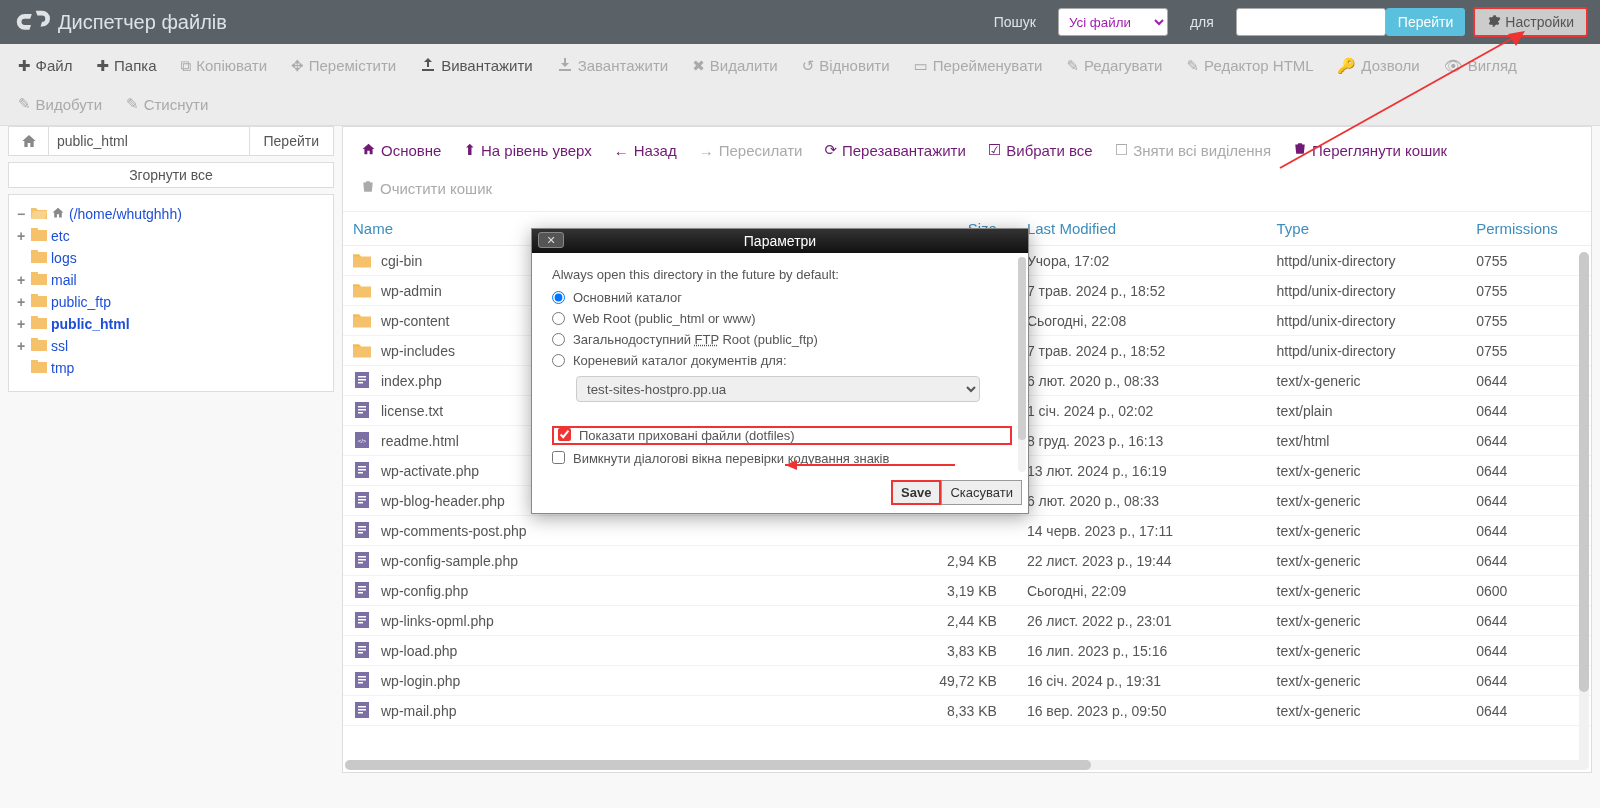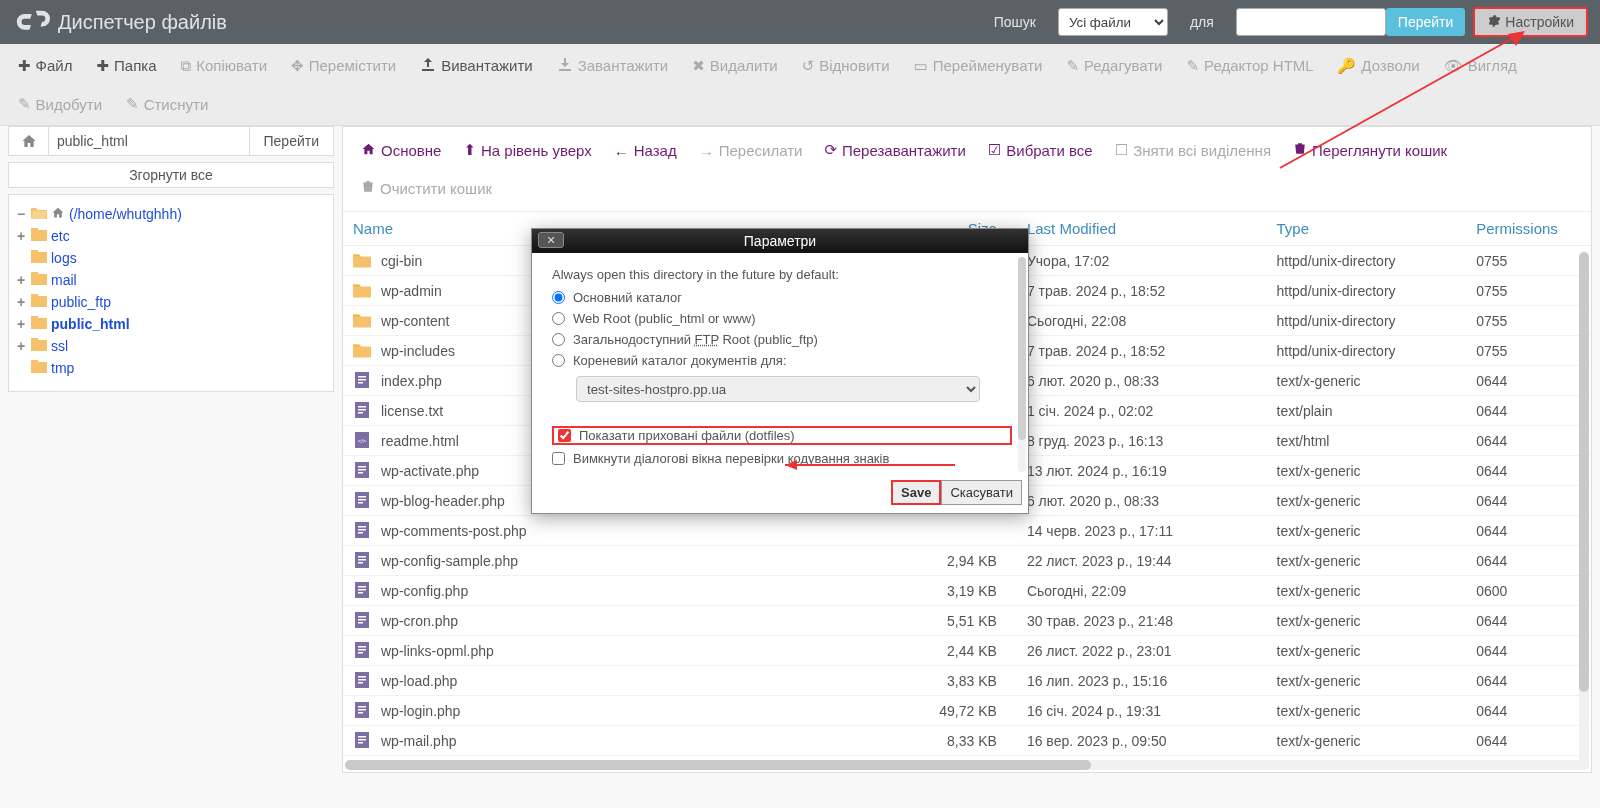--- a/index.html
+++ b/index.html
@@ -4,21 +4,21 @@
 <style>
 * { box-sizing: border-box; margin: 0; padding: 0; font-family: "Helvetica Neue", Arial, sans-serif; }
 body { font-size: 13px; color: #555; background: #f8f8f8; }
 
 
 .topbar { background:#5a6268; display:flex; align-items:center; padding:6px 12px; }
 .topbar .cp-logo { width:38px; height:32px; margin-right:8px; display:flex; align-items:center;}
 .topbar .title { color:#dfe3e6; font-size:20px; font-weight:500; }
 .topbar .spacer { flex:1; }
 .topbar label{color:#dfe3e6;font-size:14px;margin:0 22px;}
-select.search-sel{height:28px;border:1px solid #aaa;background:#fff;border-radius:3px;padding:0 20px 0 6px;color:#404040;}
+select.search-sel{height:28px;border:1px solid #aaa;background:#fff;border-radius:3px;padding:0 20px 0 6px;color:#a21caf;}
 input.search-in{height:28px;border:1px solid #aaa;border-radius:3px;width:150px;padding:0 6px;}
 .btn-go{background:#5bc0de;color:#fff;border:none;height:28px;padding:0 12px;border-radius:3px;font-size:14px;cursor:pointer;}
 .btn-set{background:#ccc;border:2px solid #e33;height:30px;padding:0 12px;border-radius:3px;display:flex;align-items:center;gap:4px;color:#555;font-size:14px;cursor:pointer;margin-left:8px;}
 
 
 .toolbar{display:flex;flex-wrap:wrap;align-items:center;gap:4px;padding:6px 8px;background:#ececec;border-bottom:1px solid #ddd;}
 .tbtn{display:flex;align-items:center;gap:5px;padding:6px 10px;color:#aaa;cursor:pointer;font-size:15px;}
 .tbtn.active{color:#555;}
 .tbtn svg, .tbtn .ficon{width:16px;height:16px;fill:currentColor;}
 
@@ -63,21 +63,21 @@
 .scrollh .scrollthumbh{position:absolute;top:0;bottom:0;left:0;width:60%;background:#c9c9c9;border-radius:5px;}
 
 
 .dialog{position:absolute;left:531px;top:228px;width:498px;background:#fff;border:1px solid #888;box-shadow:0 4px 18px rgba(0,0,0,.35);}
 .dialog .titlebar{background:linear-gradient(#333,#111);color:#fff;text-align:center;padding:4px 0;font-size:14px;position:relative;}
 .dialog .closebtn{position:absolute;left:6px;top:3px;width:26px;height:16px;background:#555;border:1px solid #888;border-radius:3px;display:flex;align-items:center;justify-content:center;color:#ddd;font-size:11px;cursor:pointer;}
 .dialog .dbody{padding:14px 16px 4px 20px;font-size:13px;color:#555;max-height:260px;overflow:hidden;position:relative;}
 .dialog .dbody .group{margin-top:8px;}
 .dialog .radio{display:flex;align-items:center;gap:8px;margin:6px 0;}
 .dialog select{width:404px;height:26px;margin-left:24px;margin-top:2px;border:1px solid #ccc;border-radius:4px;padding:0 6px;color:#555;}
-.dialog .chkrow{display:flex;align-items:center;gap:8px;margin:6px 0;}
+.dialog .chkrow{display:flex;align-items:flex-start;gap:8px;margin:6px 0;}
 .dialog .redbox{border:2px solid #e33;padding:0 4px;}
 .dialog .footer{display:flex;justify-content:flex-end;gap:0;padding:4px 6px 8px 6px;}
 .dialog .footer button{border:1px solid #999;background:#eee;padding:3px 8px;color:#333;font-size:13px;cursor:pointer;}
 .dialog .footer .saveBtn{border:2px solid #e33;font-weight:bold;}
 .dscroll{position:absolute;right:2px;top:4px;bottom:4px;width:8px;background:#f1f1f1;border-radius:4px;}
 .dthumb{position:absolute;left:0;right:0;top:0;height:85%;background:#cfcfcf;border-radius:4px;}
 
 
 svg.arrow{position:absolute;pointer-events:none;}
 
@@ -458,32 +458,20 @@
               <td>Сьогодні, 22:09</td>
               <td>text/x-generic</td>
               <td>0600</td>
             </tr>
             <tr>
               <td><svg class="ficon" viewBox="0 0 18 16">
                   <rect width="14" height="16" x="2" fill="#7b6fa3"></rect>
                   <rect x="5" y="4" width="8" height="1.5" fill="#fff"></rect>
                   <rect x="5" y="7" width="8" height="1.5" fill="#fff"></rect>
                   <rect x="5" y="10" width="5" height="1.5" fill="#fff"></rect>
-                </svg><span>wp-cron.php</span></td>
-              <td class="size">5,51 KB</td>
-              <td>30 трав. 2023 р., 21:48</td>
-              <td>text/x-generic</td>
-              <td>0644</td>
-            </tr>
-            <tr>
-              <td><svg class="ficon" viewBox="0 0 18 16">
-                  <rect width="14" height="16" x="2" fill="#7b6fa3"></rect>
-                  <rect x="5" y="4" width="8" height="1.5" fill="#fff"></rect>
-                  <rect x="5" y="7" width="8" height="1.5" fill="#fff"></rect>
-                  <rect x="5" y="10" width="5" height="1.5" fill="#fff"></rect>
                 </svg><span>wp-links-opml.php</span></td>
               <td class="size">2,44 KB</td>
               <td>26 лист. 2022 р., 23:01</td>
               <td>text/x-generic</td>
               <td>0644</td>
             </tr>
             <tr>
               <td><svg class="ficon" viewBox="0 0 18 16">
                   <rect width="14" height="16" x="2" fill="#7b6fa3"></rect>
                   <rect x="5" y="4" width="8" height="1.5" fill="#fff"></rect>

